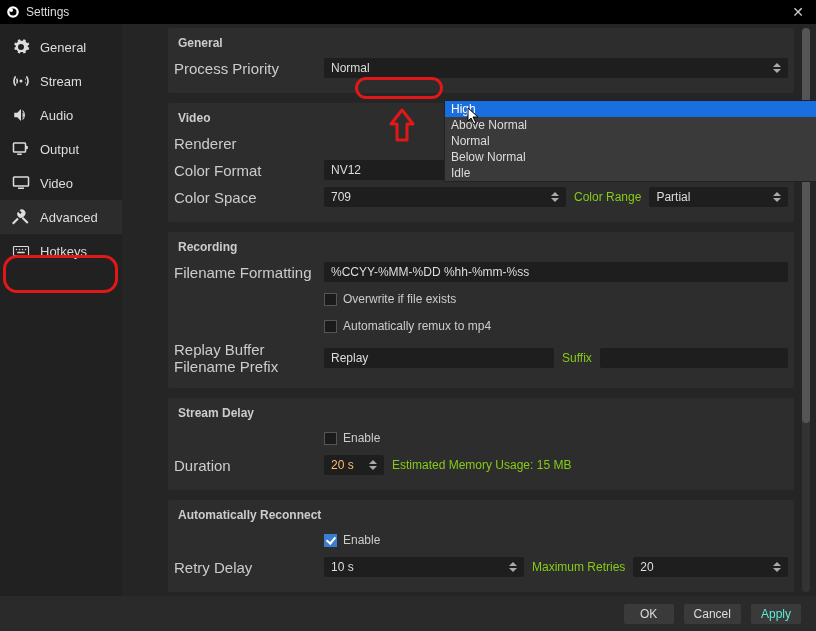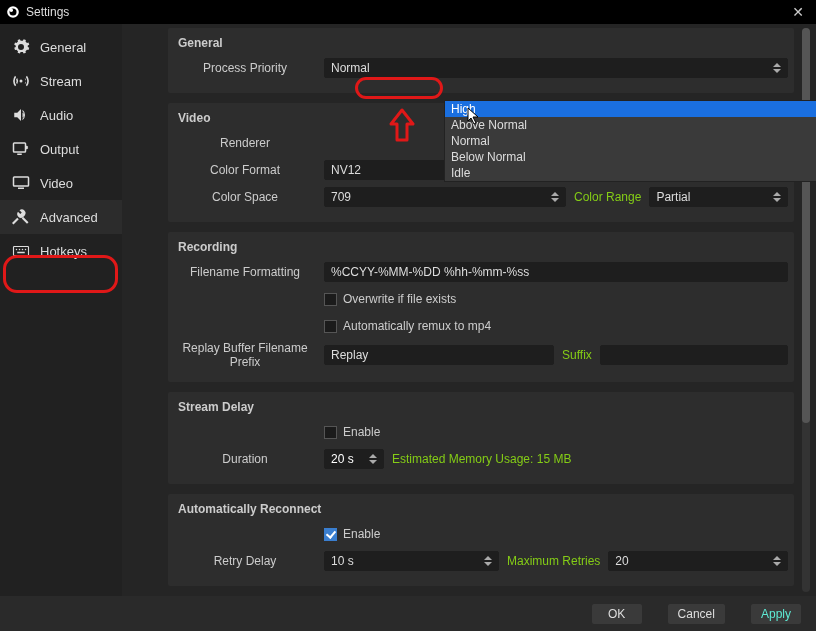--- a/index.html
+++ b/index.html
@@ -20,21 +20,21 @@
 
   .content-wrap { flex: 1; position: relative; }
   .scrollarea { position: absolute; inset: 0 16px 0 0; overflow-y: hidden; overflow-x: hidden; }
   .scrollbar-track { position: absolute; top: 4px; right: 6px; width: 8px; bottom: 4px; background: #333; border-radius: 4px; }
   .scrollbar-thumb { position: absolute; top: 0; left: 0; right: 0; height: 70%; background: #555; border-radius: 4px; }
 
   .panel { background: #2d2d2d; margin: 4px 6px 10px 6px; border-radius: 2px; padding: 4px 6px 10px 6px; }
   .panel-title { font-weight: 600; color: #ccc; font-size: 12px; padding: 4px 0 6px 4px; }
 
   .row { display: flex; align-items: center; min-height: 24px; margin-bottom: 3px; }
-  .row-label { width: 150px; text-align: center; padding-right: 8px; color: #ccc; font-size: 12px; }
+  .row-label { width: 150px; text-align: left; padding-right: 8px; color: #ccc; font-size: 15px; }
   .row-field { flex: 1; display: flex; align-items: center; gap: 8px; }
 
   .combo, .textinput, .spin {
     background: #1e1e1e; border: 1px solid #1e1e1e; color: #ddd; height: 20px;
     padding: 0 6px; display: flex; align-items: center; position: relative; border-radius: 2px;
   }
   .combo { justify-content: space-between; }
   .combo .spinicons, .spin .spinicons {
     position: absolute; right: 2px; top: 0; bottom: 0; width: 12px; display: flex; flex-direction: column; justify-content: center; gap: 0;
   }
@@ -59,21 +59,21 @@
 
   
   .redmark { position: absolute; border: 3px solid #e01818; border-radius: 14px; pointer-events: none; z-index: 60; }
   .red-priority { left: 193px; top: 53px; width: 88px; height: 22px; }
   .red-advanced { left: 3px; top: 255px; width: 115px; height: 38px; }
   .red-arrow { position: absolute; left: 225px; top: 84px; z-index: 60; pointer-events: none; }
 
   .cursor-arrow { position: absolute; left: 305px; top: 83px; z-index: 70; pointer-events: none; }
 
   
-  .footer { position: absolute; left: 0; right: 0; bottom: 0; height: 35px; background: #2a2a2a; display: flex; justify-content: flex-end; align-items: center; gap: 24px; padding-right: 14px; }
+  .footer { position: absolute; left: 0; right: 0; bottom: 0; height: 35px; background: #2a2a2a; display: flex; justify-content: flex-end; align-items: center; gap: 8px; padding-right: 14px; }
   .btn { min-width: 52px; height: 22px; background: #3a3a3a; color: #ddd; border: 1px solid #2a2a2a; border-radius: 3px; display: flex; align-items: center; justify-content: center; font-size: 12px; padding: 0 10px; }
   .btn.disabled { color: #5eead4; }
 
 </style>
 </head>
 <body>
 
 <div class="titlebar">
   <svg class="obs-logo" viewBox="0 0 24 24">
       <circle cx="12" cy="12" r="10" fill="#fff"></circle>
@@ -244,21 +244,21 @@
         <div class="row">
             <div class="row-label"></div>
           <div class="row-field check-row">
             <span class="checkbox"></span>
             <span>Enable</span>
           </div>
         </div>
         <div class="row">
           <div class="row-label">Duration</div>
           <div class="row-field">
-            <div class="spin" style="width:60px;color:#ffffff">
+            <div class="spin" style="width:60px;color:#fdba74">
               <span>20 s</span>
               <div class="spinicons">
                   <div class="up"></div>
                   <div class="dn"></div>
                 </div>
             </div>
             <span class="static-text">Estimated Memory Usage: 15 MB</span>
           </div>
         </div>
       </div>
@@ -268,21 +268,21 @@
         <div class="row">
             <div class="row-label"></div>
           <div class="row-field check-row">
             <span class="checkbox checked"></span>
             <span>Enable</span>
           </div>
         </div>
         <div class="row">
           <div class="row-label">Retry Delay</div>
           <div class="row-field">
-            <div class="spin" style="width:175px">
+            <div class="spin" style="width:200px">
               <span>10 s</span>
               <div class="spinicons">
                   <div class="up"></div>
                   <div class="dn"></div>
                 </div>
             </div>
             <span class="static-text">Maximum Retries</span>
             <div class="spin" style="flex:1">
               <span>20</span>
               <div class="spinicons">

